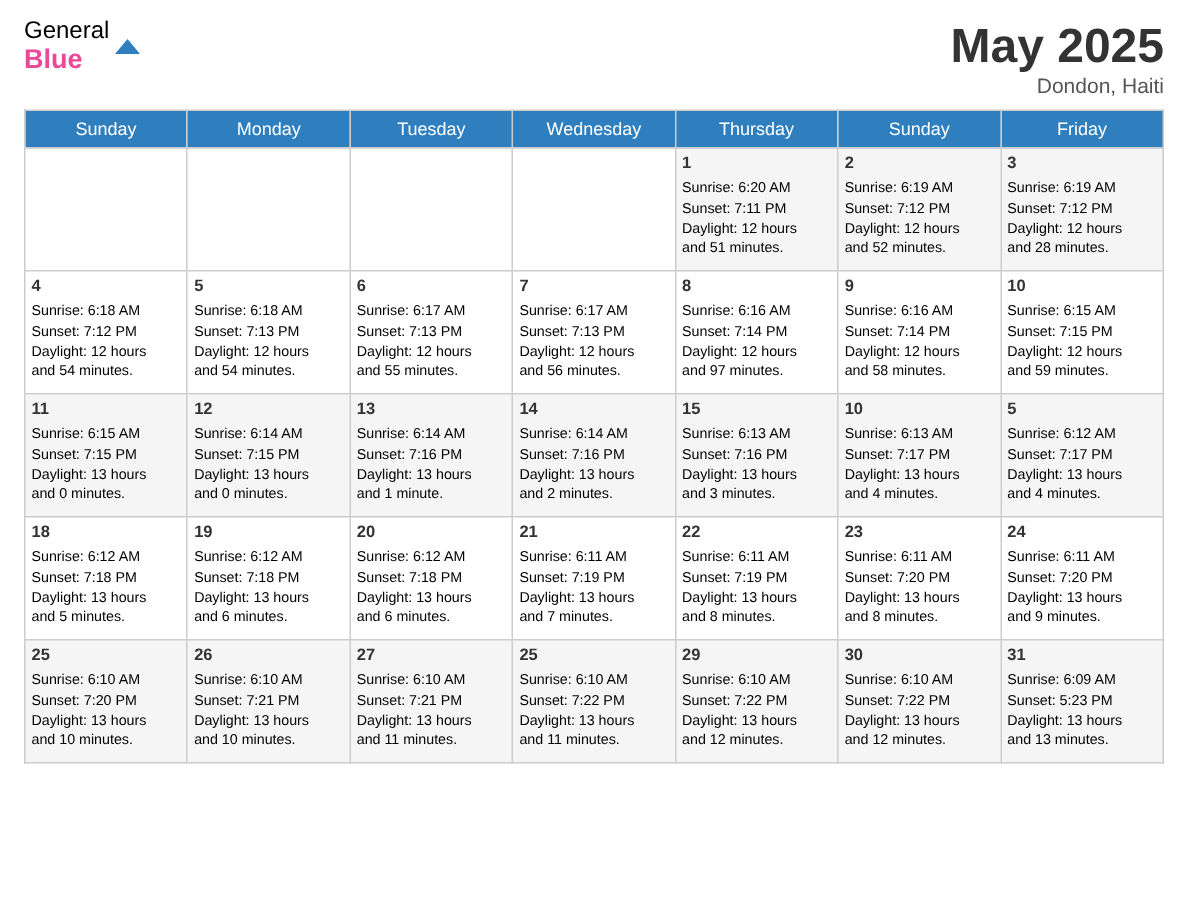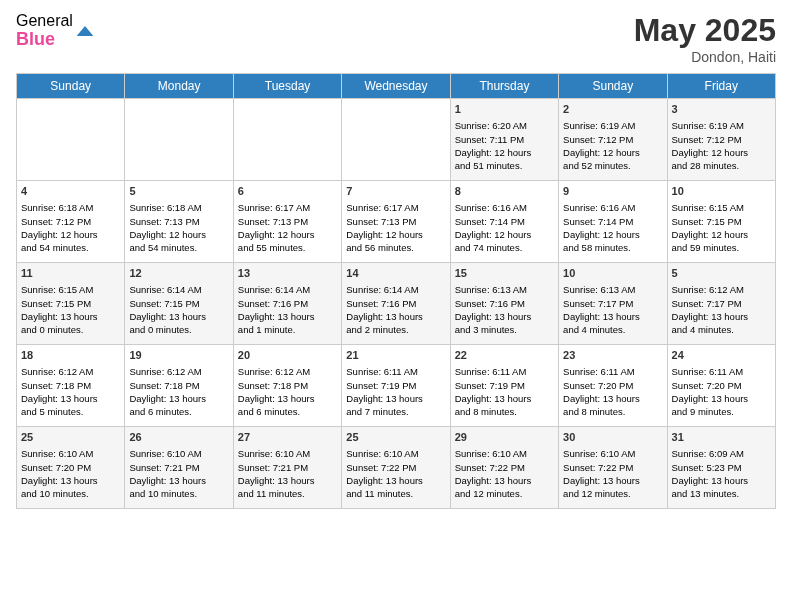--- a/index.html
+++ b/index.html
@@ -179,21 +179,21 @@
             <div>Sunrise: 6:17 AM</div>
             <div>Sunset: 7:13 PM</div>
             <div>Daylight: 12 hours</div>
             <div>and 56 minutes.</div>
           </td>
           <td>
             <span class="day-number">8</span>
             <div>Sunrise: 6:16 AM</div>
             <div>Sunset: 7:14 PM</div>
             <div>Daylight: 12 hours</div>
-            <div>and 74 minutes.</div>
+            <div>and 97 minutes.</div>
           </td>
           <td>
             <span class="day-number">9</span>
             <div>Sunrise: 6:16 AM</div>
             <div>Sunset: 7:14 PM</div>
             <div>Daylight: 12 hours</div>
             <div>and 58 minutes.</div>
           </td>
           <td>
             <span class="day-number">10</span>

